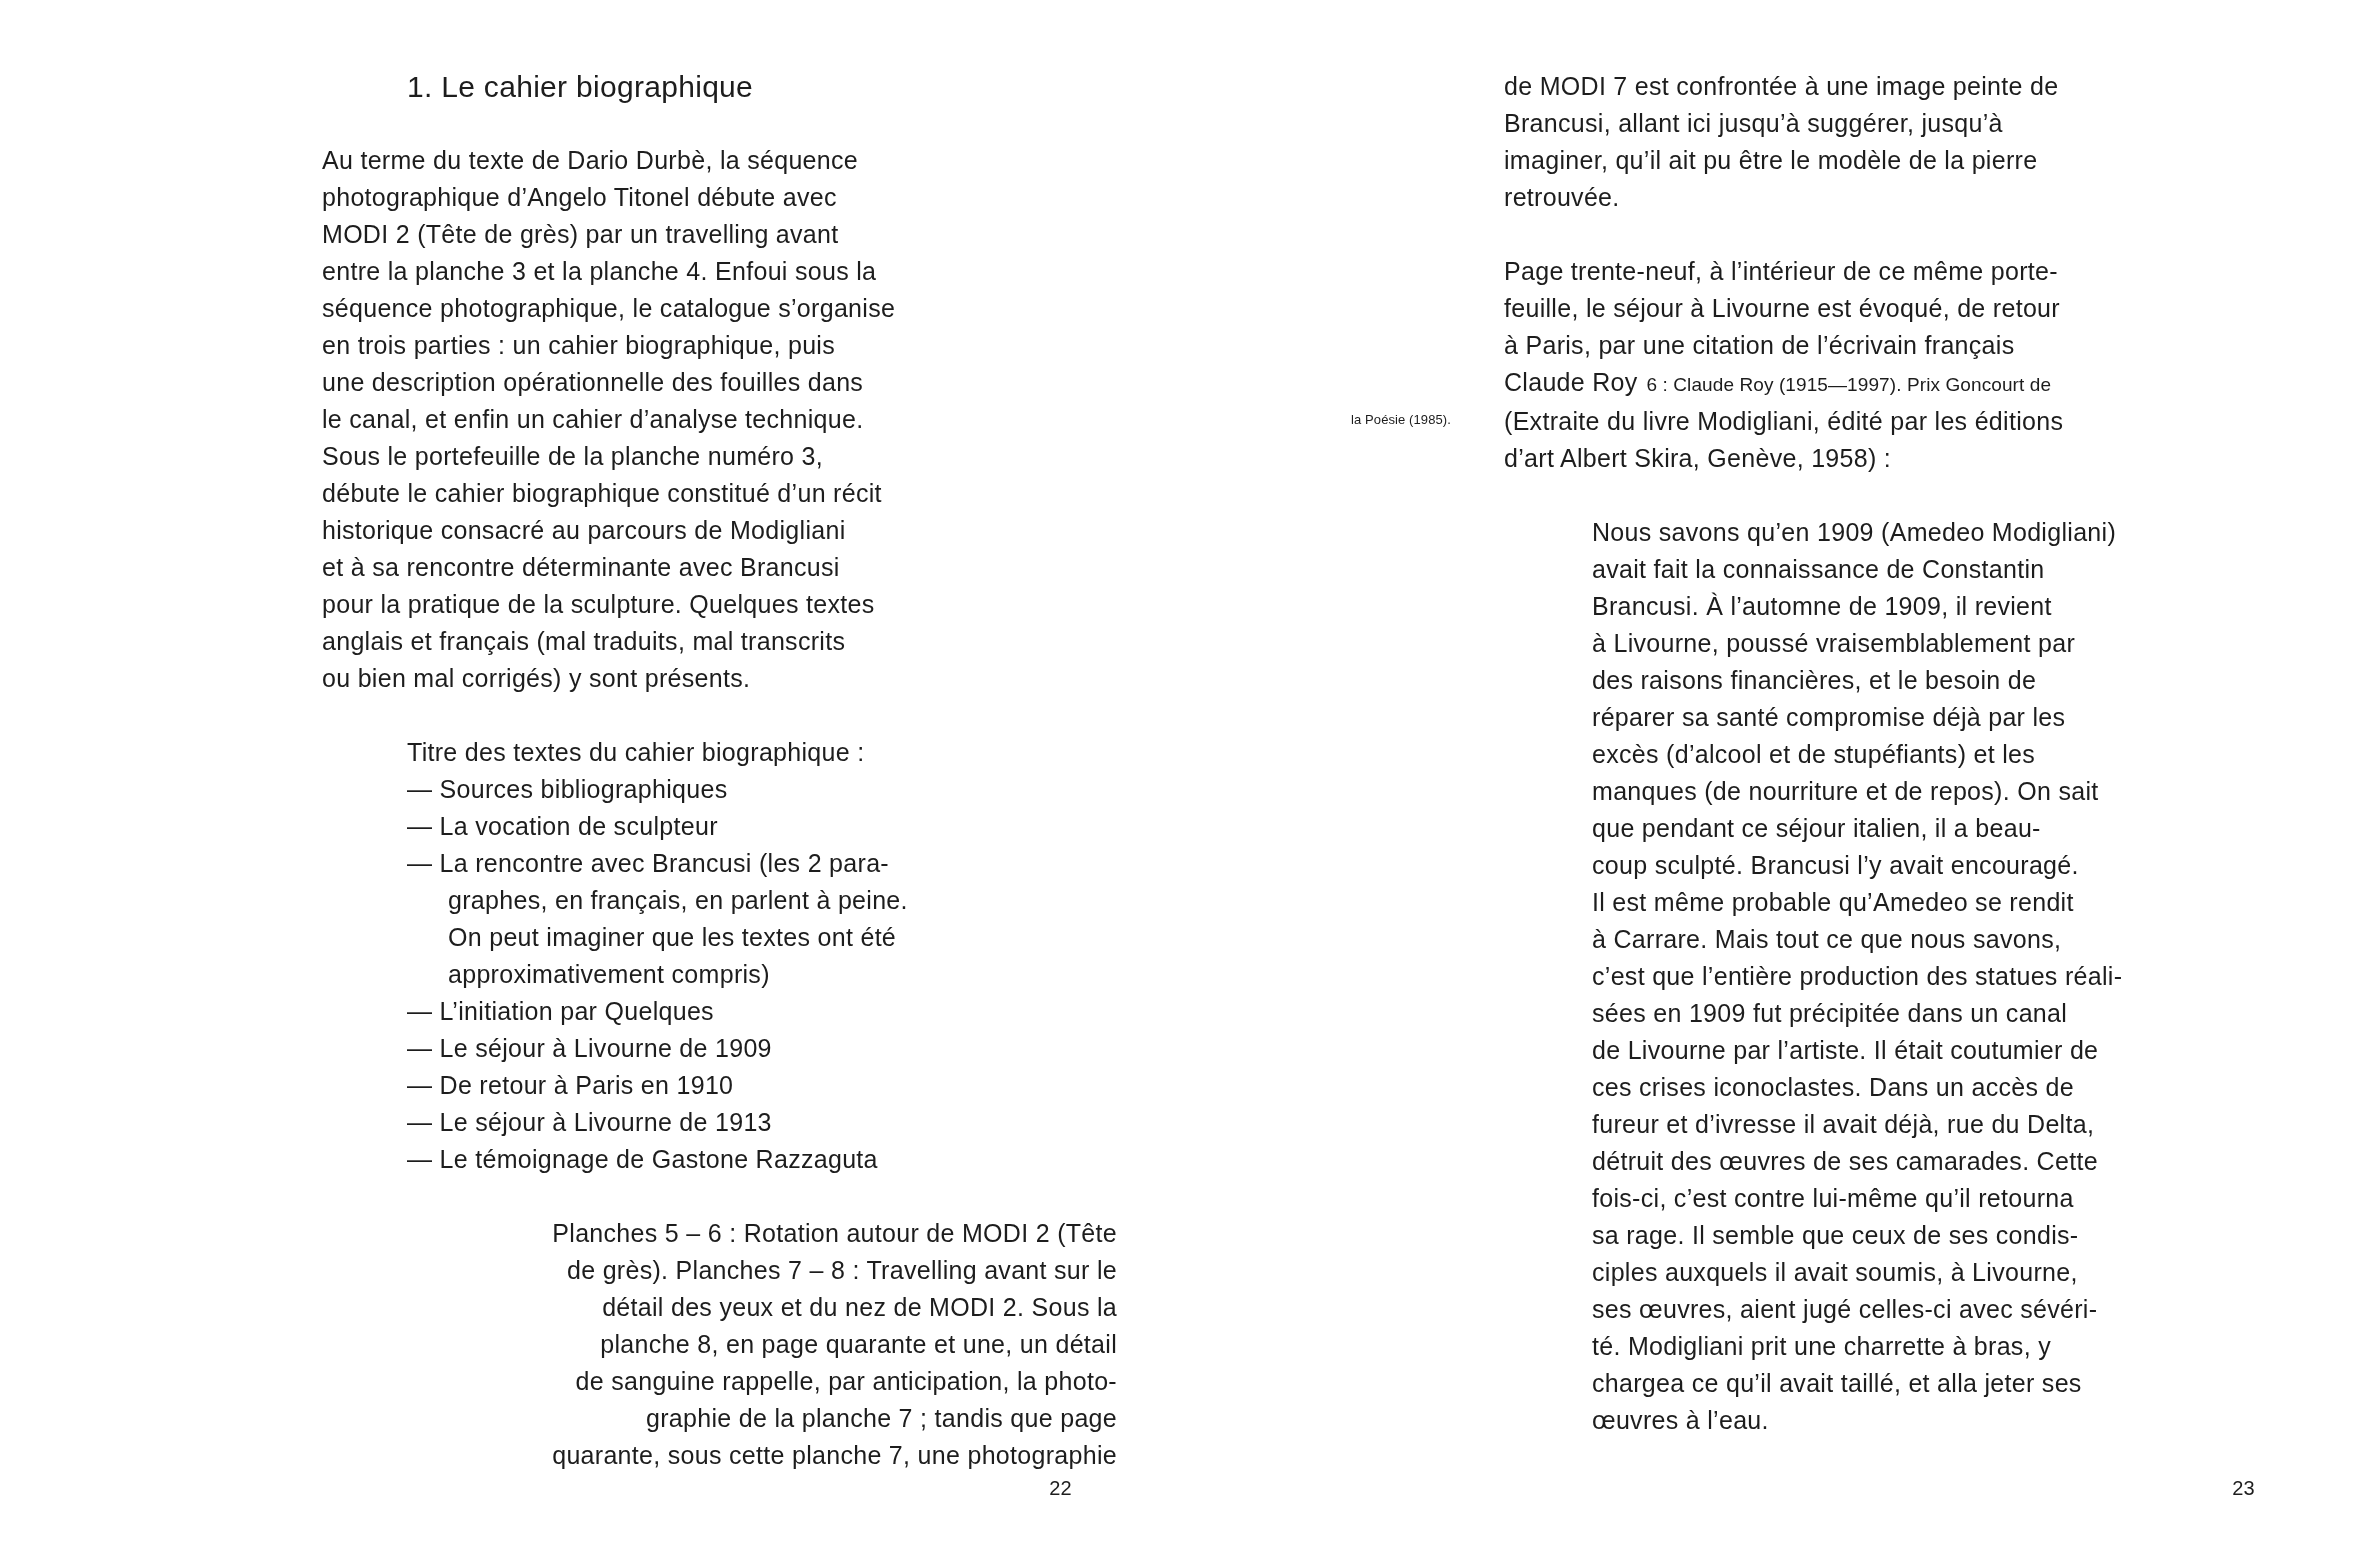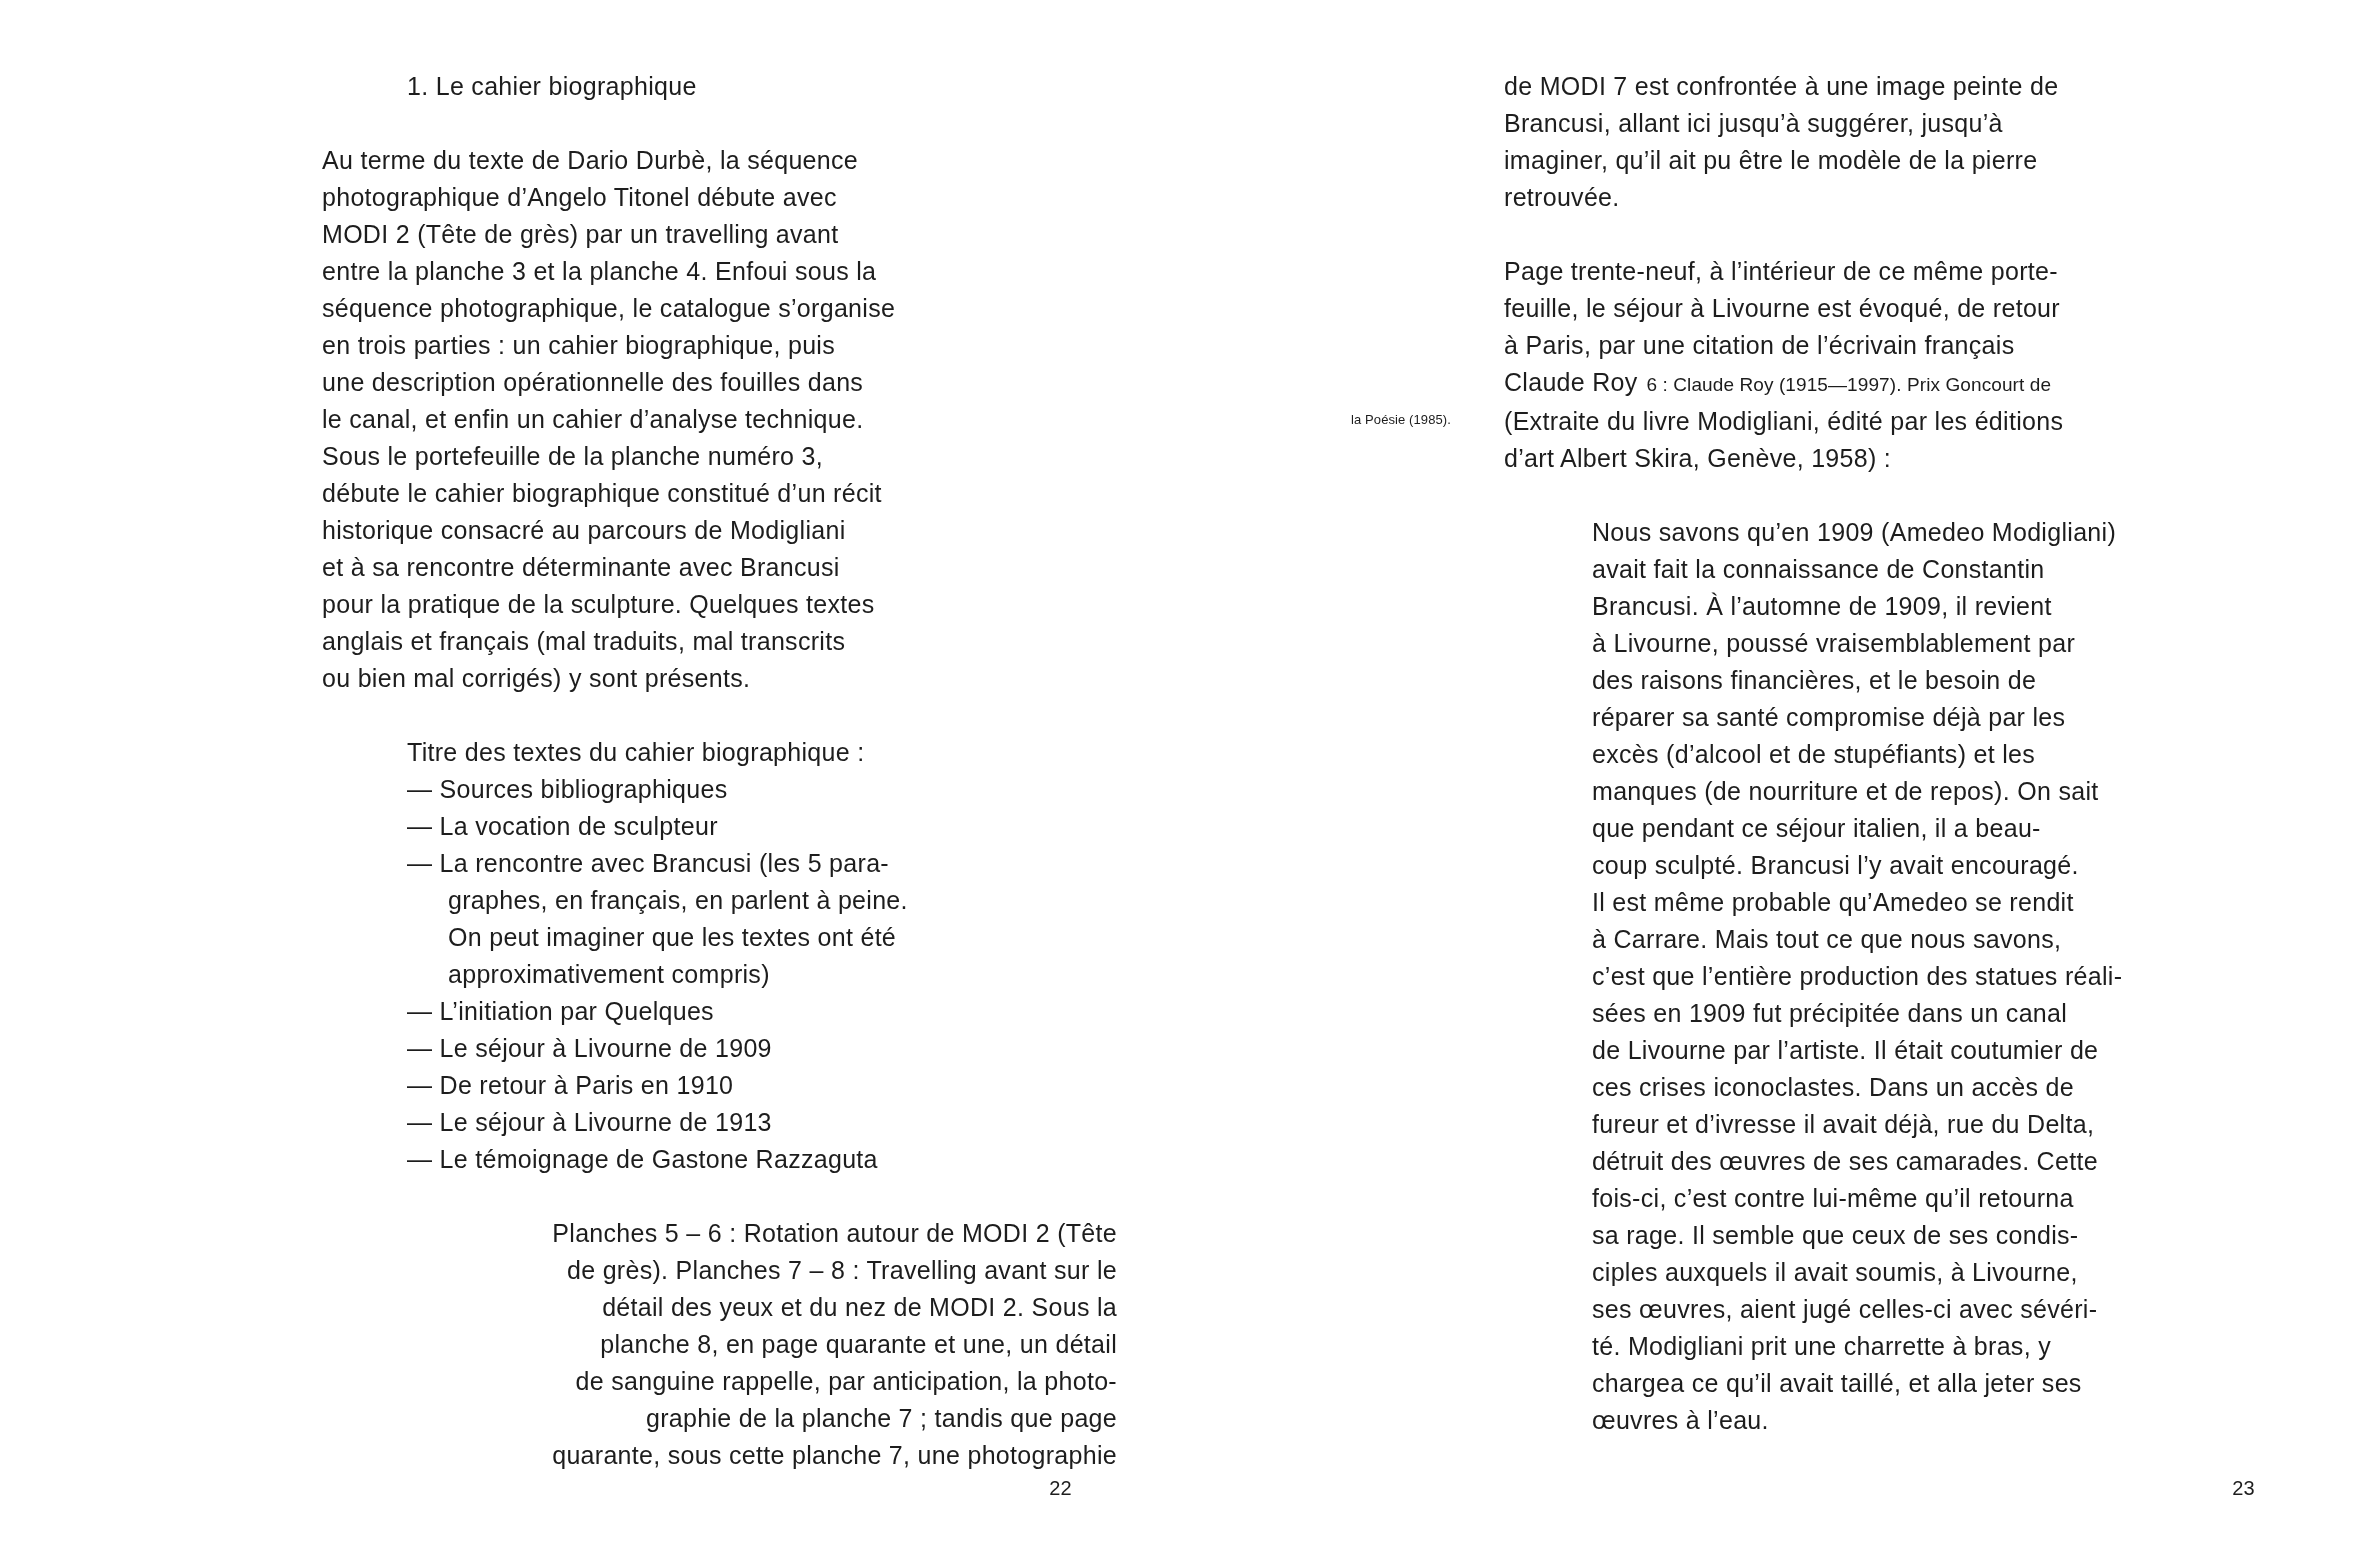--- a/index.html
+++ b/index.html
@@ -14,21 +14,21 @@
     font-family: "Liberation Sans", "DejaVu Sans", sans-serif;
     font-size: 25px;
     line-height: 37px;
     letter-spacing: 0.3px;
   }
   .page { position: absolute; top: 68px; }
   .page-left  { left: 322px;  width: 795px; }
   .page-right { left: 1504px; width: 780px; }
 
   .heading {
-    font-size: 25px;
+    font-size: 30px;
     font-weight: 400;
     margin: 0 0 37px 0;
     padding-left: 85px;
   }
   .para, .quote, .list-title, .list-item { white-space: pre-line; }
   .para { margin: 0 0 37px 0; }
   .para:last-child { margin-bottom: 0; text-align: right; }
 
   .list-block { margin: 0 0 37px 0; padding-left: 85px; }
   .list-title, .list-item { margin: 0; }
@@ -80,21 +80,21 @@
 débute le cahier biographique constitué d’un récit
 historique consacré au parcours de Modigliani
 et à sa rencontre déterminante avec Brancusi
 pour la pratique de la sculpture. Quelques textes
 anglais et français (mal traduits, mal transcrits
 ou bien mal corrigés) y sont présents.</p>
     <section class="list-block">
       <p class="list-title">Titre des textes du cahier biographique :</p>
       <p class="list-item">— Sources bibliographiques</p>
       <p class="list-item">— La vocation de sculpteur</p>
-      <p class="list-item">— La rencontre avec Brancusi (les 5 para-
+      <p class="list-item">— La rencontre avec Brancusi (les 2 para-
 graphes, en français, en parlent à peine.
 On peut imaginer que les textes ont été
 approximativement compris)</p>
       <p class="list-item">— L’initiation par Quelques</p>
       <p class="list-item">— Le séjour à Livourne de 1909</p>
       <p class="list-item">— De retour à Paris en 1910</p>
       <p class="list-item">— Le séjour à Livourne de 1913</p>
       <p class="list-item">— Le témoignage de Gastone Razzaguta</p>
     </section>
     <p class="para">Planches 5 – 6 : Rotation autour de MODI 2 (Tête

